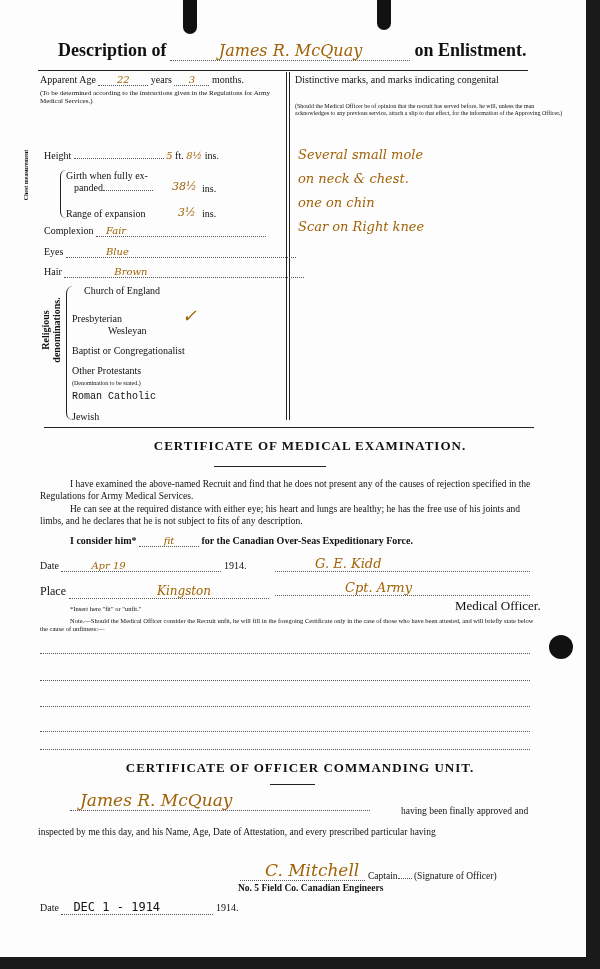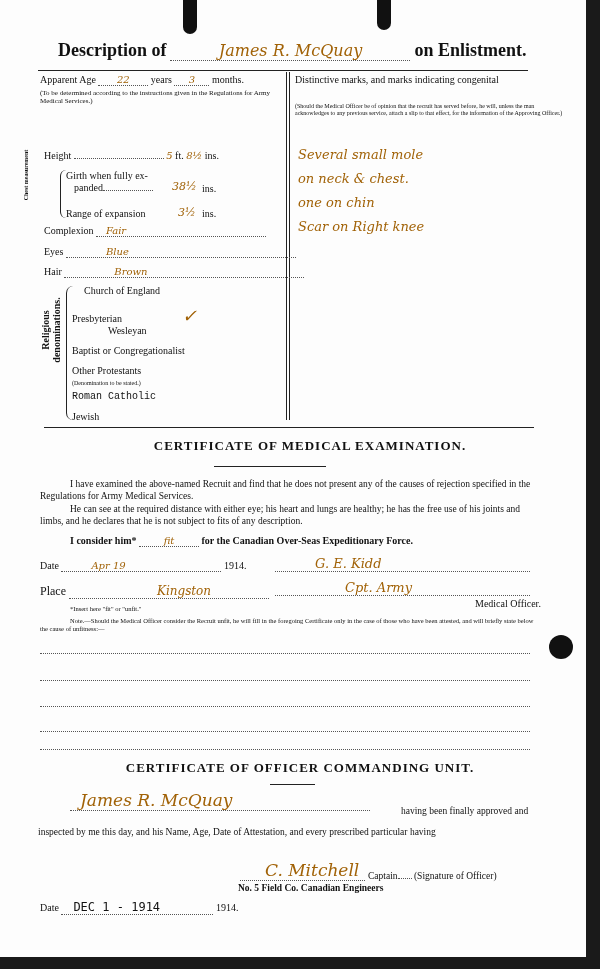--- a/index.html
+++ b/index.html
@@ -135,21 +135,21 @@
     <span>Date</span>
     <span class="dots hand" style="display:inline-block;width:130px;padding-left:30px;">Apr 19</span>
     <span>1914.</span>
   </div>
   <div class="abs lbl" style="left:40px;top:584px;font-size:12px;text-align:center;">
     <span>Place</span>
     <span class="dots hand" style="display:inline-block;width:170px;padding-left:30px;">Kingston</span>
   </div>
   <div class="abs hand dots" style="left:275px;top:556px;width:255px;padding-left:40px;box-sizing:border-box;font-size:13px;">G. E. Kidd</div>
   <div class="abs hand dots" style="left:275px;top:580px;width:255px;padding-left:70px;box-sizing:border-box;font-size:13px;">Cpt. Army</div>
-  <div class="abs lbl" style="left:455px;top:598px;font-size:10px;margin-left:20px;">Medical Officer.</div>
+  <div class="abs lbl" style="left:455px;top:598px;font-size:13px;">Medical Officer.</div>
   <div class="abs small" style="left:70px;top:605px;font-size:6.5px;">*Insert here "fit" or "unfit."</div>
   <div class="abs small" style="left:40px;top:617px;width:495px;font-size:6.5px;text-indent:30px;">Note.—Should the Medical Officer consider the Recruit unfit, he will fill in the foregoing Certificate only in the case of those who have been attested, and will briefly state below the cause of unfitness:—</div>
 
   <div class="dots" style="position:absolute;left:40px;top:653px;width:490px;"></div>
   <div class="dots" style="position:absolute;left:40px;top:680px;width:490px;"></div>
   <div class="dots" style="position:absolute;left:40px;top:706px;width:490px;"></div>
   <div class="dots" style="position:absolute;left:40px;top:731px;width:490px;"></div>
   <div class="dots" style="position:absolute;left:40px;top:749px;width:490px;"></div>
 
   <div class="abs heading" style="left:30px;top:760px;width:540px;">CERTIFICATE OF OFFICER COMMANDING UNIT.</div>

